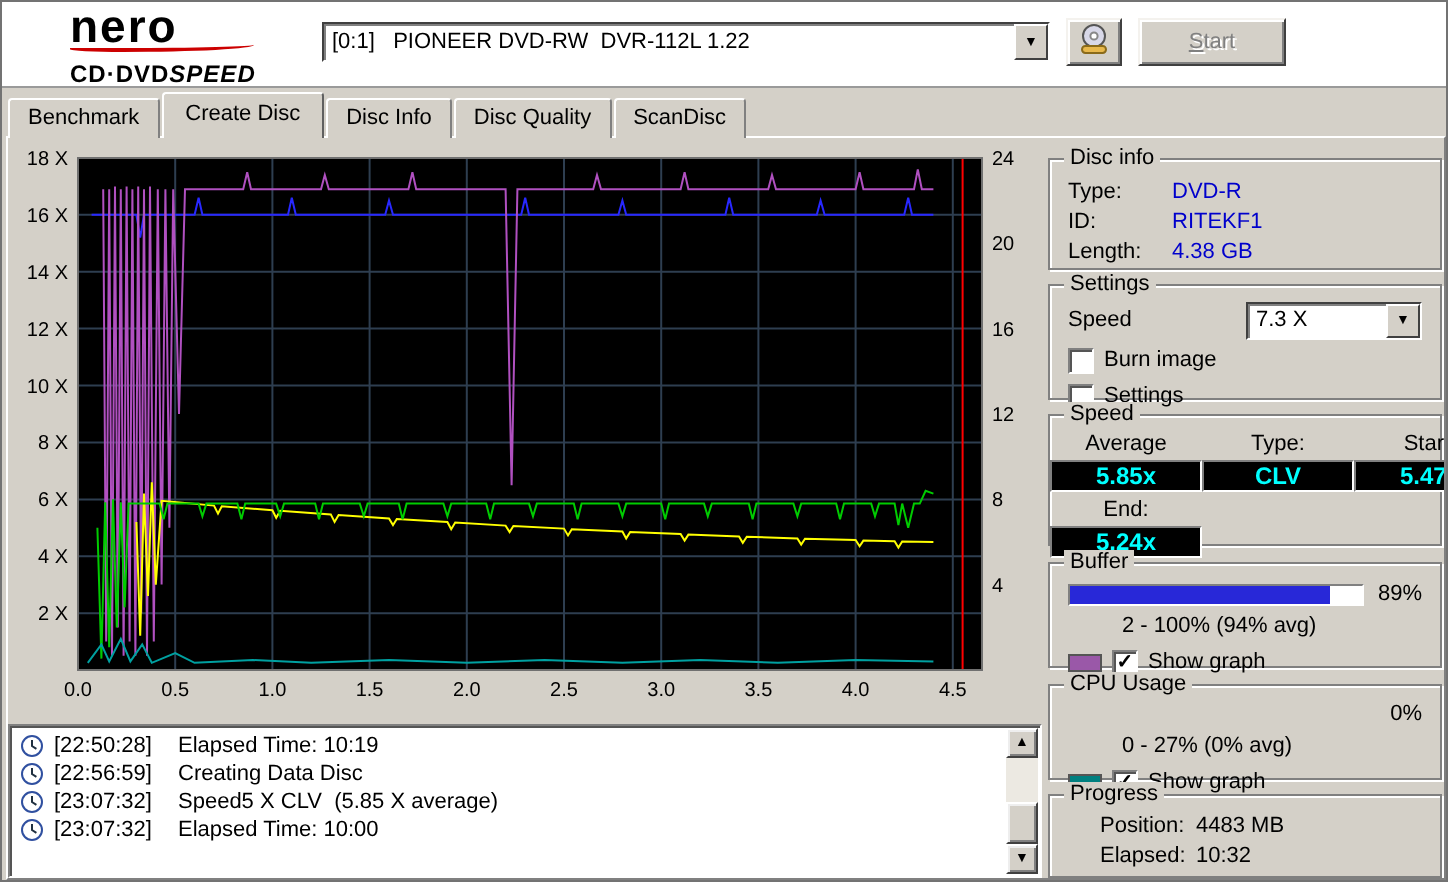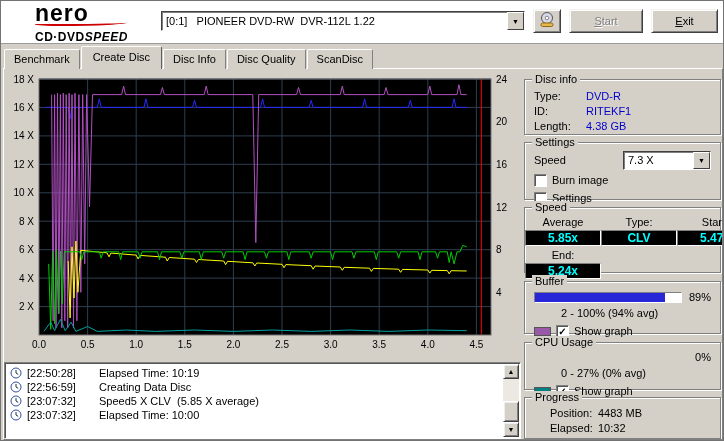--- a/index.html
+++ b/index.html
@@ -65,21 +65,21 @@
   .swatch { width:17px; height:9px; border:1px solid #555; display:inline-block; }
   .g-cpu { top:341px; height:48px; } .g-cpu .grow:first-of-type { margin-top:7px; }
   .right-pct { margin-left:auto; }
   .g-progress { top:396px; height:42px; } .g-progress .grow:first-of-type { margin-top:8px; }
 
   
   .logbox { position:absolute; left:3px; top:361px; width:517px; height:77px; background:#fff; border:1px solid; border-color:#808080 #fff #fff #808080; box-shadow:inset 1px 1px 0 #555; }
   #log-entries { padding:3px 20px 0 4px; }
   .log-row { display:flex; align-items:center; height:14px; white-space:nowrap; overflow:hidden; }
   .log-icon { width:13px; height:12px; margin:0 4px 0 1px; flex:0 0 auto; }
-  .log-time { width:72px; flex:0 0 auto; }
+  .log-time { width:62px; flex:0 0 auto; }
   .log-text { white-space:pre; }
   .scrollbar { position:absolute; right:1px; top:1px; bottom:1px; width:16px; background:#ece9e2; }
   .sb-btn { height:15px; width:100%; background:#d4d0c8; border:1px solid; border-color:#fff #404040 #404040 #fff; box-shadow:inset 1px 1px 0 #eee, inset -1px -1px 0 #808080; display:flex; align-items:center; justify-content:center; font-size:7px; line-height:7px; }
   .sb-up { position:absolute; top:0; }
   .sb-down { position:absolute; bottom:0; }
   .sb-thumb { position:absolute; bottom:15px; width:16px; height:21px; background:#d4d0c8; border:1px solid; border-color:#fff #404040 #404040 #fff; box-shadow:inset 1px 1px 0 #eee, inset -1px -1px 0 #808080; }
 </style>
 </head>
 <body>
 
@@ -102,23 +102,20 @@
     <button class="tool-btn">
       <span><svg width="18" height="16" viewBox="0 0 18 16">
             <circle cx="9" cy="6" r="5.5" fill="#d8d8e8" stroke="#555"></circle>
             <circle cx="9" cy="6" r="1.8" fill="#fff" stroke="#888"></circle>
             <rect x="3" y="11" width="12" height="3.5" rx="1.7" fill="#e8b84c" stroke="#8a6a1a"></rect>
           </svg></span>
     </button>
 
     <button class="btn" id="start-btn">
         <span class="btn-label">Start</span>
-      </button>
-    <button class="btn" id="exit-btn">
-        <span class="btn-label">Exit</span>
       </button>
   </div>
 
   <div id="tab-bar">
       <div class="tab">Benchmark</div>
       <div class="tab active">Create Disc</div>
       <div class="tab">Disc Info</div>
       <div class="tab">Disc Quality</div>
       <div class="tab">ScanDisc</div>
     </div>

